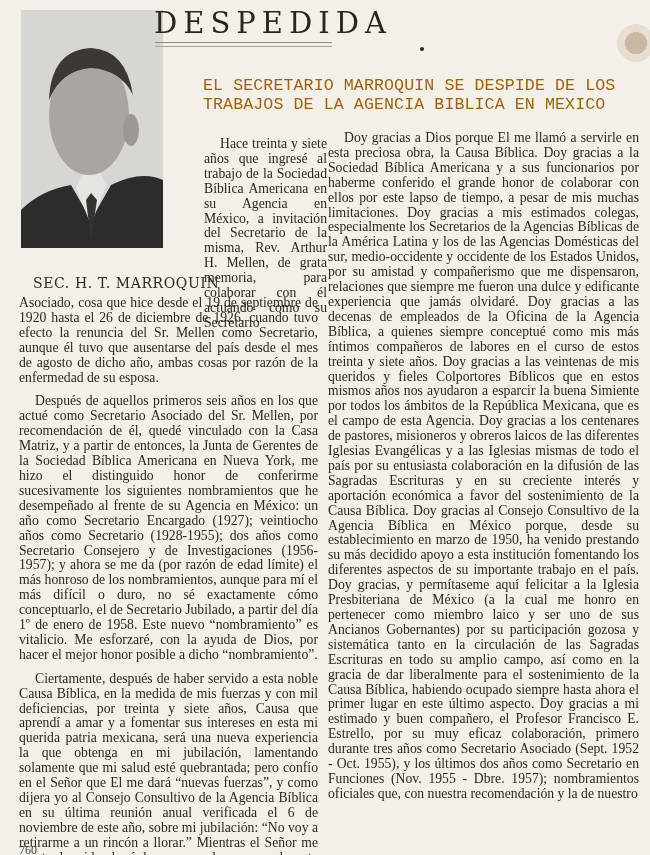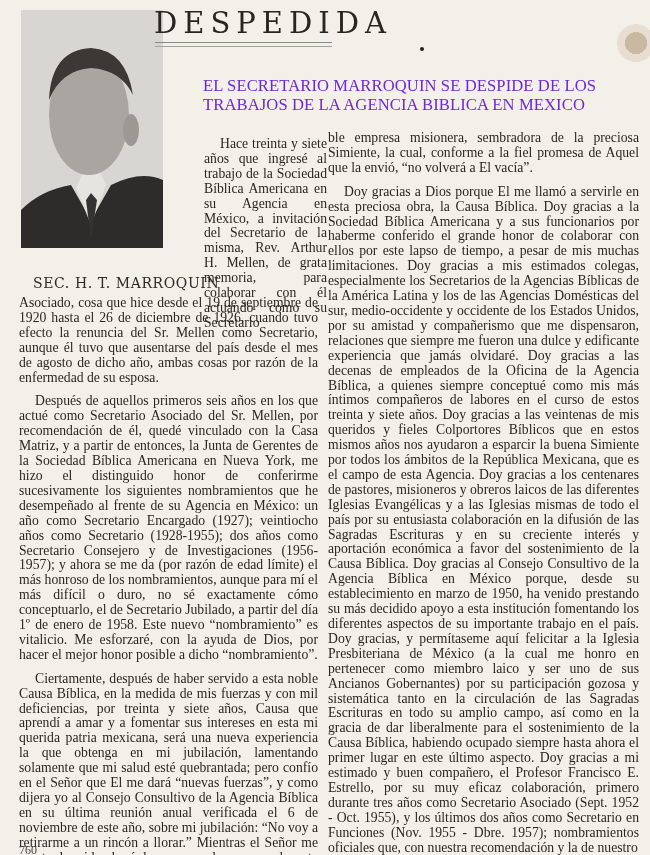--- a/index.html
+++ b/index.html
@@ -28,22 +28,22 @@
   }
   .title-rule {
     position: absolute; left: 155px; top: 42px; width: 177px; height: 3px;
     border-top: 1px solid #8a8c88; border-bottom: 1px solid #9aa896;
   }
   .dot { position: absolute; left: 420px; top: 47px; width: 4px; height: 4px; border-radius: 50%; background: #222; }
   .tear { position: absolute; left: 615px; top: 20px; width: 35px; height: 42px;
     background: radial-gradient(circle at 60% 55%, #c9b9a3 0 35%, #e7ddd0 36% 60%, transparent 61%); }
   .subtitle {
     position: absolute; left: 203px; top: 76px; width: 445px;
-    font-family: Liberation Serif, serif; font-size: 16.6px; line-height: 19px;
-    color: #6d28d9; letter-spacing: 0.1px;
+    font-family: Liberation Mono, monospace; font-size: 16.6px; line-height: 19px;
+    color: #a16207; letter-spacing: 0.1px;
   }
   .col {
     position: absolute; font-family: "Liberation Serif", serif; font-size: 13.7px;
     line-height: 14.9px; text-align: justify; color: #2a2622;
   }
   .col p { margin: 0 0 9px 0; text-indent: 16px; }
   .col p.noindent { text-indent: 0; }
   .col-right { left: 328px; top: 131px; width: 311px; }
   .left-top { left: 204px; top: 137px; width: 123px; }
   .left-main { left: 19px; top: 296px; width: 299px; }
@@ -79,18 +79,17 @@
     <p>Hace treinta y siete años que ingresé al trabajo de la Sociedad Bíblica Americana en su Agencia en México, a invitación del Secretario de la misma, Rev. Arthur H. Mellen, de grata memoria, para colaborar con él actuando como su Secretario</p>
   </div>
 
   <div class="col left-main">
     <p class="noindent">Asociado, cosa que hice desde el 19 de septiembre de 1920 hasta el 26 de diciembre de 1926, cuando tuvo efecto la renuncia del Sr. Mellen como Secretario, aunque él tuvo que ausentarse del país desde el mes de agosto de dicho año, ambas cosas por razón de la enfermedad de su esposa.</p>
     <p>Después de aquellos primeros seis años en los que actué como Secretario Asociado del Sr. Mellen, por recomendación de él, quedé vinculado con la Casa Matriz, y a partir de entonces, la Junta de Gerentes de la Sociedad Bíblica Americana en Nueva York, me hizo el distinguido honor de conferirme sucesivamente los siguientes nombramientos que he desempeñado al frente de su Agencia en México: un año como Secretario Encargado (1927); veintiocho años como Secretario (1928-1955); dos años como Secretario Consejero y de Investigaciones (1956-1957); y ahora se me da (por razón de edad límite) el más honroso de los nombramientos, aunque para mí el más difícil o duro, no sé exactamente cómo conceptuarlo, el de Secretario Jubilado, a partir del día 1º de enero de 1958. Este nuevo “nombramiento” es vitalicio. Me esforzaré, con la ayuda de Dios, por hacer el mejor honor posible a dicho “nombramiento”.</p>
     <p>Ciertamente, después de haber servido a esta noble Causa Bíblica, en la medida de mis fuerzas y con mil deficiencias, por treinta y siete años, Causa que aprendí a amar y a fomentar sus intereses en esta mi querida patria mexicana, será una nueva experiencia la que obtenga en mi jubilación, lamentando solamente que mi salud esté quebrantada; pero confío en el Señor que El me dará “nuevas fuerzas”, y como dijera yo al Consejo Consultivo de la Agencia Bíblica en su última reunión anual verificada el 6 de noviembre de este año, sobre mi jubilación: “No voy a retirarme a un rincón a llorar.” Mientras el Señor me preste la vida, haré lo que pueda en pro de esta indispensa-</p>
   </div>
 
   <div class="col col-right">
-    <p class="noindent">ble empresa misionera, sembradora de la preciosa Simiente, la cual, conforme a la fiel promesa de Aquel que la envió, “no volverá a El vacía”.</p>
     <p>Doy gracias a Dios porque El me llamó a servirle en esta preciosa obra, la Causa Bíblica. Doy gracias a la Sociedad Bíblica Americana y a sus funcionarios por haberme conferido el grande honor de colaborar con ellos por este lapso de tiempo, a pesar de mis muchas limitaciones. Doy gracias a mis estimados colegas, especialmente los Secretarios de la Agencias Bíblicas de la América Latina y los de las Agencias Domésticas del sur, medio-occidente y occidente de los Estados Unidos, por su amistad y compañerismo que me dispensaron, relaciones que siempre me fueron una dulce y edificante experiencia que jamás olvidaré. Doy gracias a las decenas de empleados de la Oficina de la Agencia Bíblica, a quienes siempre conceptué como mis más íntimos compañeros de labores en el curso de estos treinta y siete años. Doy gracias a las veintenas de mis queridos y fieles Colportores Bíblicos que en estos mismos años nos ayudaron a esparcir la buena Simiente por todos los ámbitos de la República Mexicana, que es el campo de esta Agencia. Doy gracias a los centenares de pastores, misioneros y obreros laicos de las diferentes Iglesias Evangélicas y a las Iglesias mismas de todo el país por su entusiasta colaboración en la difusión de las Sagradas Escrituras y en su creciente interés y aportación económica a favor del sostenimiento de la Causa Bíblica. Doy gracias al Consejo Consultivo de la Agencia Bíblica en México porque, desde su establecimiento en marzo de 1950, ha venido prestando su más decidido apoyo a esta institución fomentando los diferentes aspectos de su importante trabajo en el país. Doy gracias, y permítaseme aquí felicitar a la Iglesia Presbiteriana de México (a la cual me honro en pertenecer como miembro laico y ser uno de sus Ancianos Gobernantes) por su participación gozosa y sistemática tanto en la circulación de las Sagradas Escrituras en todo su amplio campo, así como en la gracia de dar liberalmente para el sostenimiento de la Causa Bíblica, habiendo ocupado siempre hasta ahora el primer lugar en este último aspecto. Doy gracias a mi estimado y buen compañero, el Profesor Francisco E. Estrello, por su muy eficaz colaboración, primero durante tres años como Secretario Asociado (Sept. 1952 - Oct. 1955), y los últimos dos años como Secretario en Funciones (Nov. 1955 - Dbre. 1957); nombramientos oficiales que, con nuestra recomendación y la de nuestro</p>
   </div>
 
   <div class="pagenum">760</div>
 </div>
 
 </body></html>

